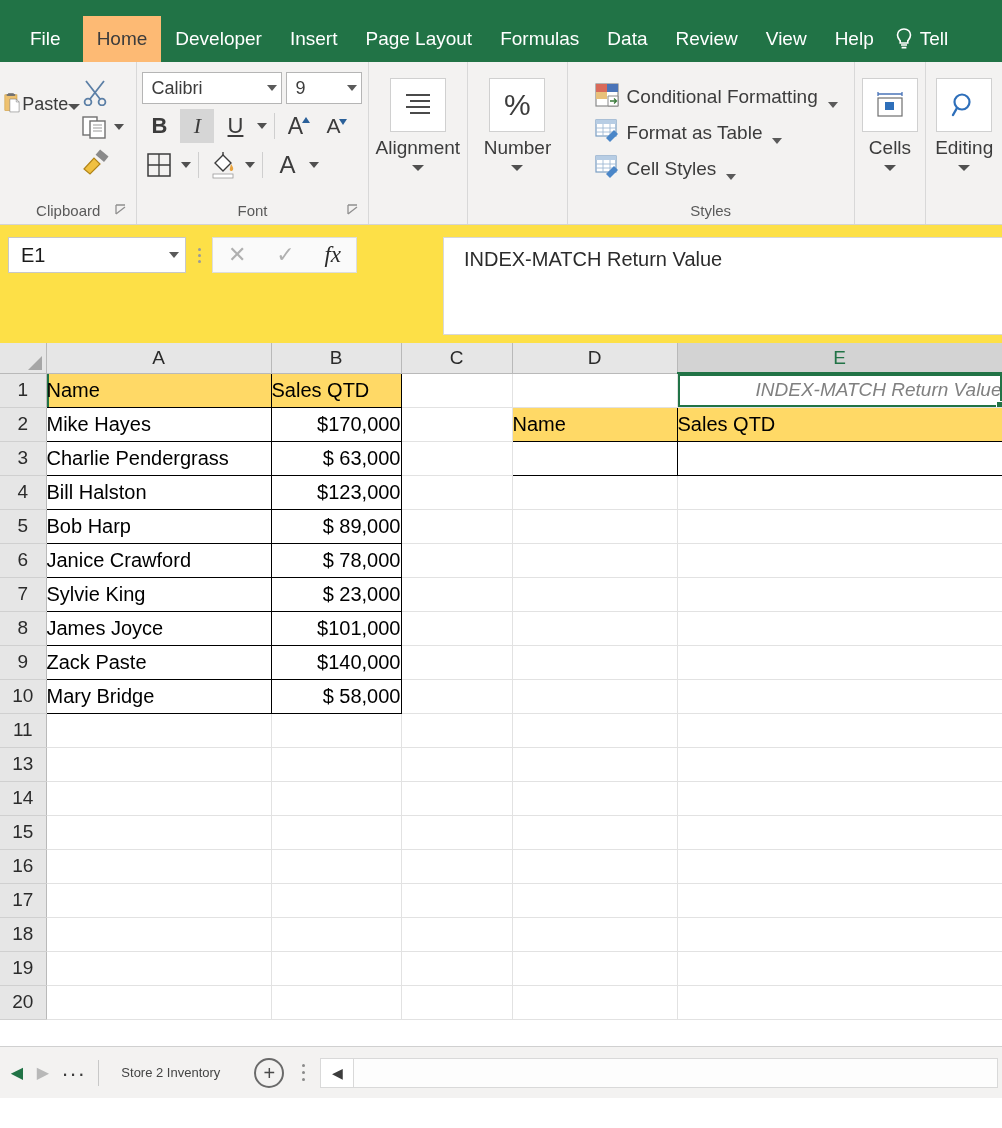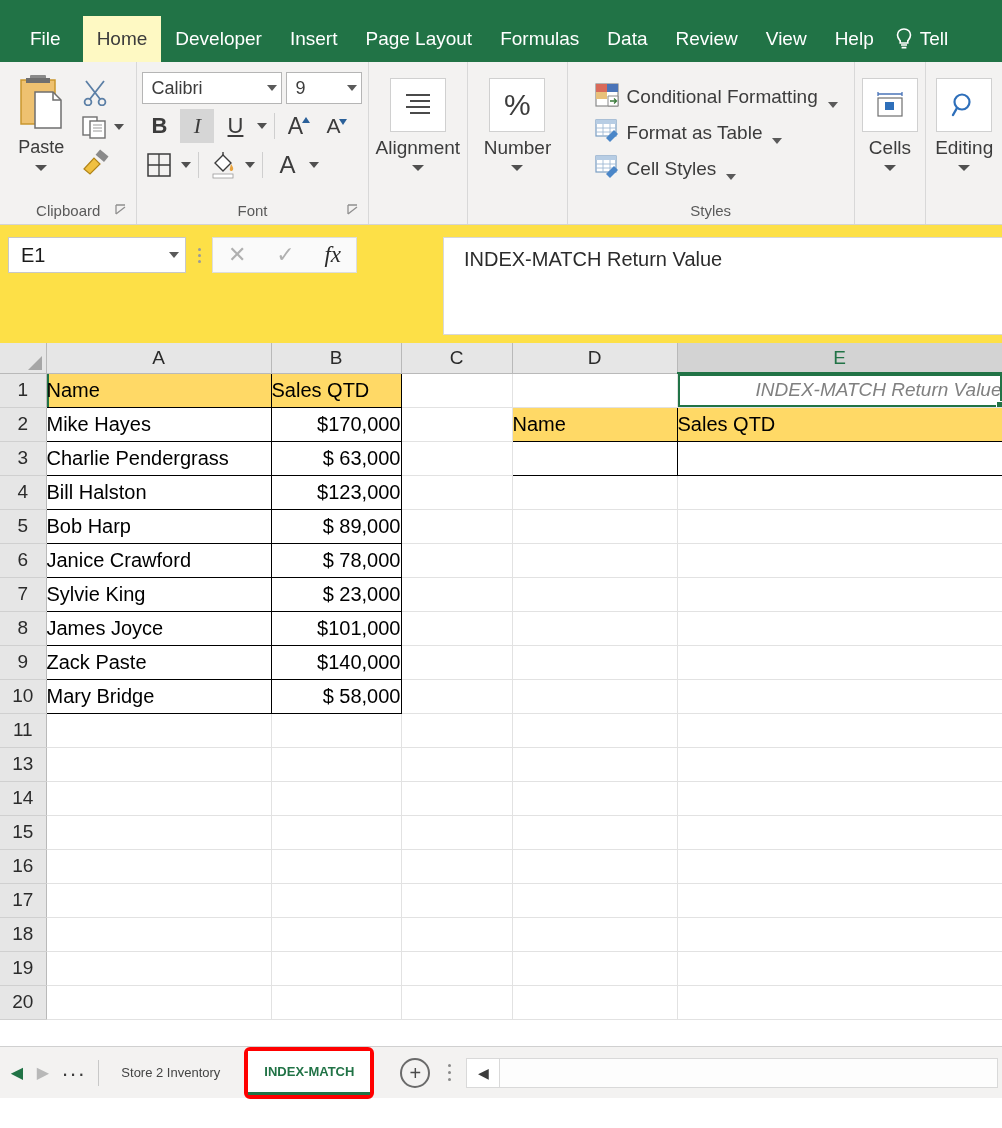--- a/index.html
+++ b/index.html
@@ -22,21 +22,21 @@
     padding: 0 14px;
     height: 46px;
     line-height: 46px;
     color: #ffffff;
     font-size: 19px;
     white-space: nowrap;
     cursor: pointer;
   }
   .tab.file { padding: 0 22px 0 30px; }
   .tab.active {
-    background: #fef9c3;
+    background: #fdba74;
     color: #3c3c3c;
   }
   .tell-wrap {
     display: flex;
     align-items: center;
     height: 46px;
     color: #ffffff;
     font-size: 19px;
     padding-left: 6px;
     gap: 6px;
@@ -71,21 +71,21 @@
     text-align: center;
     position: relative;
   }
   .dlg-launcher {
     position: absolute; right: 8px; top: 5px;
     width: 14px; height: 14px; opacity: .75;
   }
 
   
   .g-clipboard { width: 138px; }
-  .clip-left { width: 78px; display: flex; flex-direction: column; align-items: center; padding-top: 2px; }
+  .clip-left { width: 78px; display: flex; flex-direction: row; align-items: center; padding-top: 2px; }
   .clip-right { width: 54px; display: flex; flex-direction: column; gap: 3px; padding-top: 6px; }
   .paste-label { font-size: 18px; color: #3c3c3c; margin-top: 3px; }
   .caret-dn {
     width: 0; height: 0; margin-top: 7px;
     border-left: 6px solid transparent;
     border-right: 6px solid transparent;
     border-top: 6px solid #505050;
   }
   .mini-btn { height: 32px; display: flex; align-items: center; gap: 3px; }
 
@@ -734,23 +734,20 @@
 </tbody>
     </table>
 </div>
 
 <div class="sheetbar">
   <div class="navbtn">◀</div>
   <div class="navbtn dim">▶</div>
   <div class="dots">...</div>
   <div class="vsep"></div>
   <div class="sheettab">Store 2 Inventory</div>
-  <div class="redbox">
-    <div class="sheettab active">INDEX-MATCH</div>
-  </div>
   <div class="addsheet">+</div>
   <div class="hgrip">
       <i></i>
       <i></i>
       <i></i>
     </div>
   <div class="hscroll">
     <div class="lbtn">◀</div>
     <div class="track"></div>
   </div>

